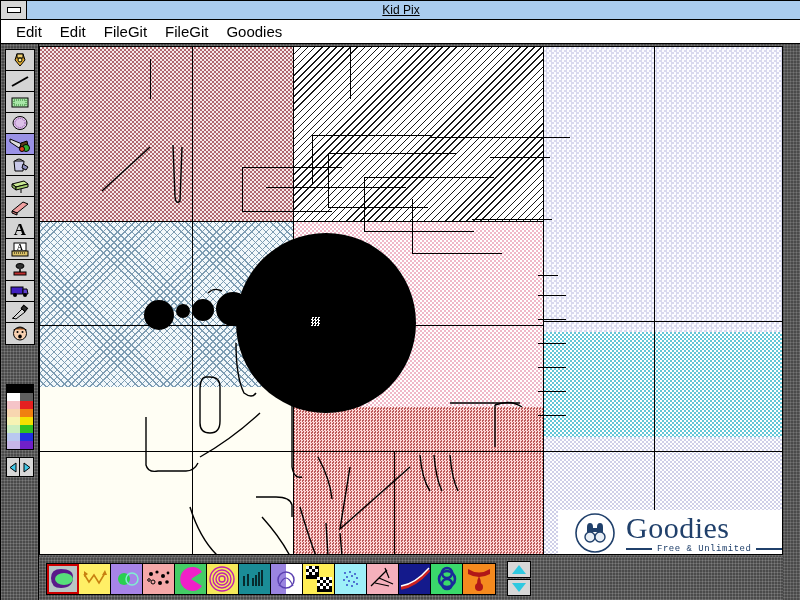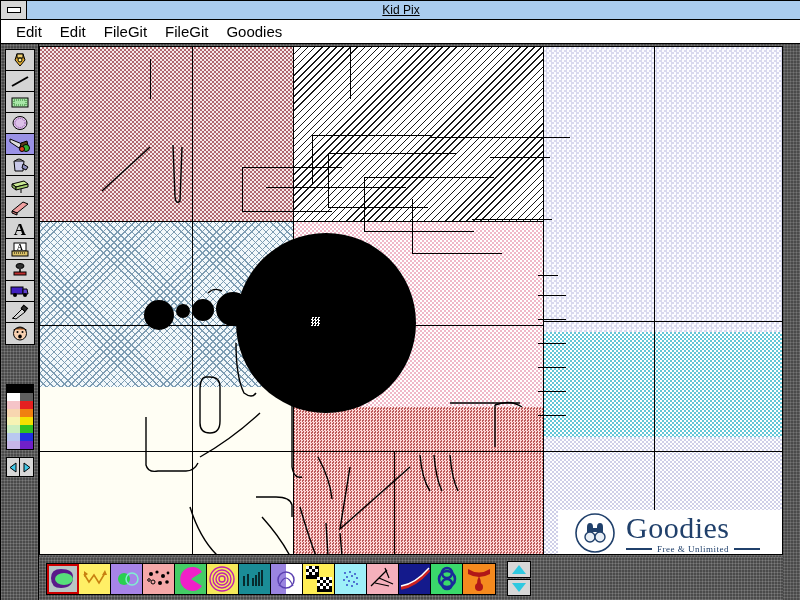--- a/index.html
+++ b/index.html
@@ -193,21 +193,21 @@
     background: #ffffff;
     display: flex; align-items: center; gap: 10px;
     padding-left: 16px;
   }
   #watermark .wmtext { display: flex; flex-direction: column; line-height: 1; }
   #watermark .wmname {
     font-family: "Liberation Serif", serif;
     font-size: 30px; color: #20406b; letter-spacing: .5px;
   }
   #watermark .wmsub {
-    font-family: Liberation Serif, serif;
+    font-family: Liberation Mono, monospace;
     font-size: 9px; color: #20406b; letter-spacing: .5px;
     display: flex; align-items: center; gap: 5px; margin-top: 2px;
   }
   #watermark .wmsub .rule { display:block; width: 26px; height: 2px; background:#20406b; }
 
   
   #stampbar {
     position: absolute; left: 38px; top: 556px;
     width: 744px; height: 43px;
     background-color: #4a4a4a;

